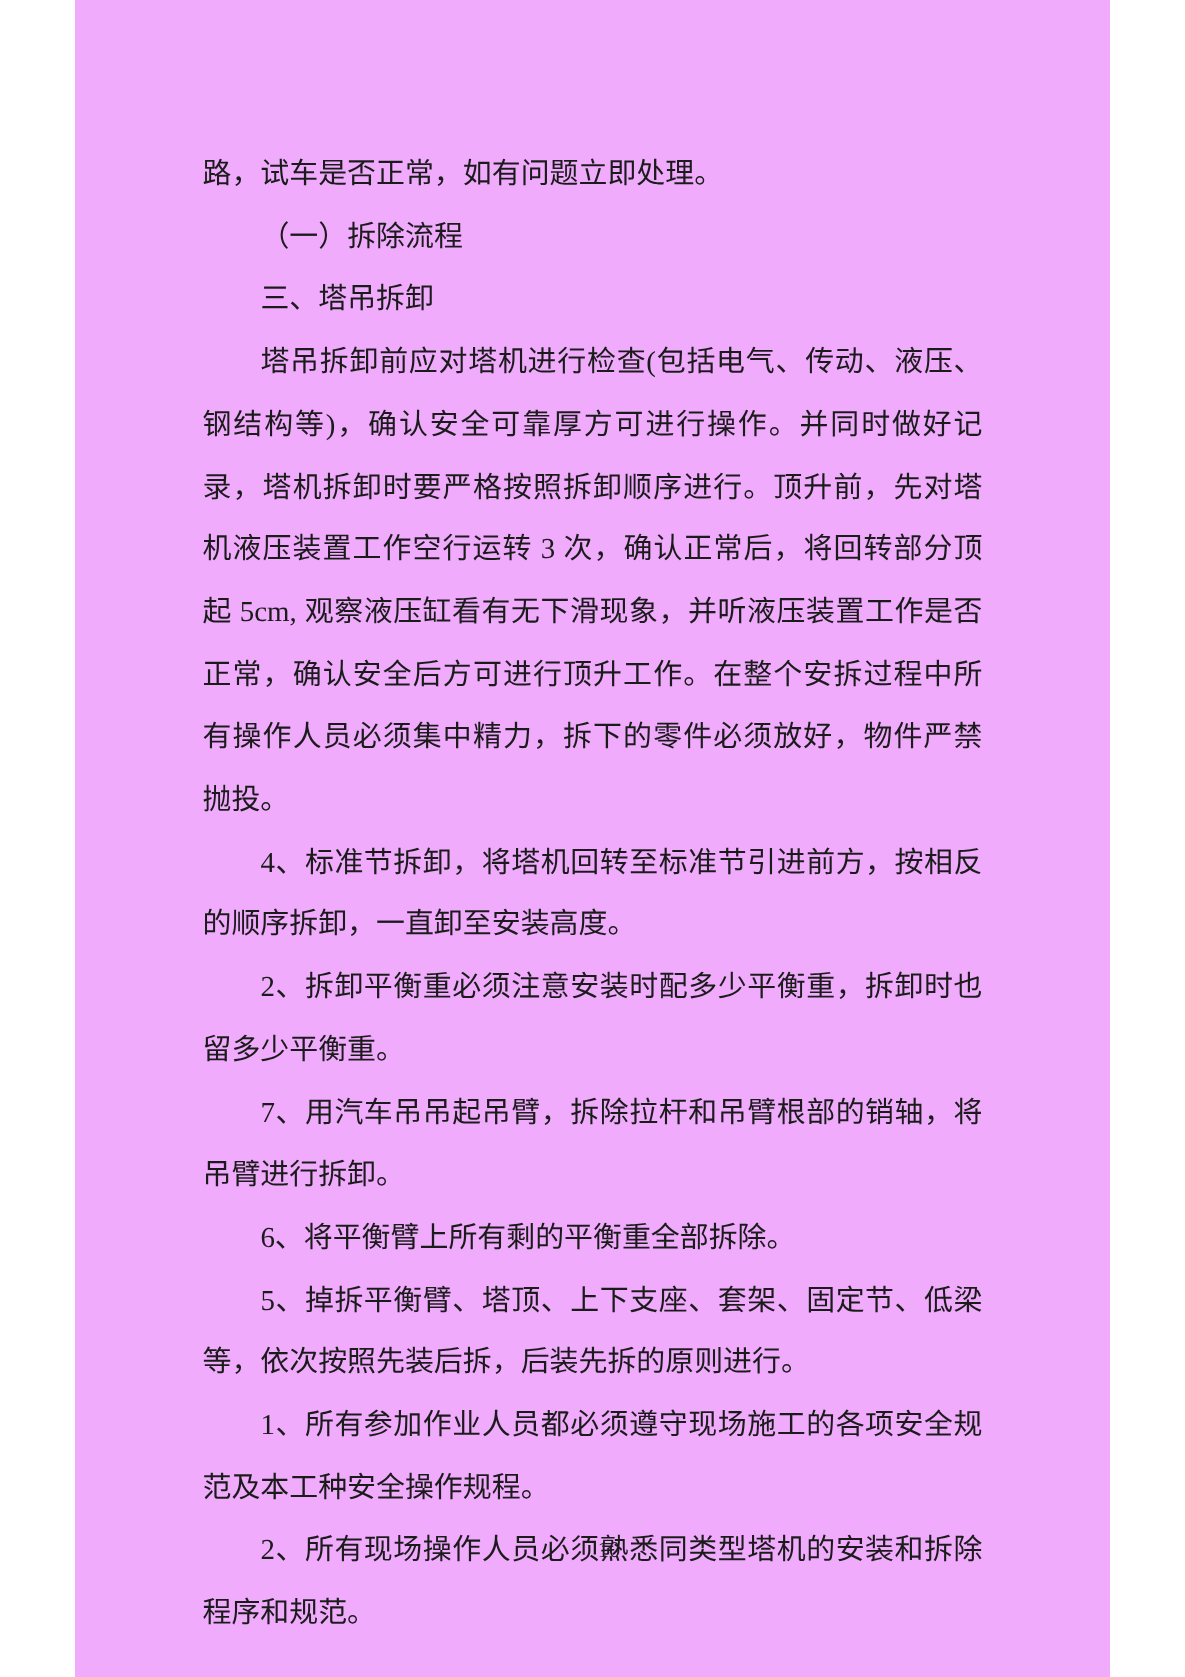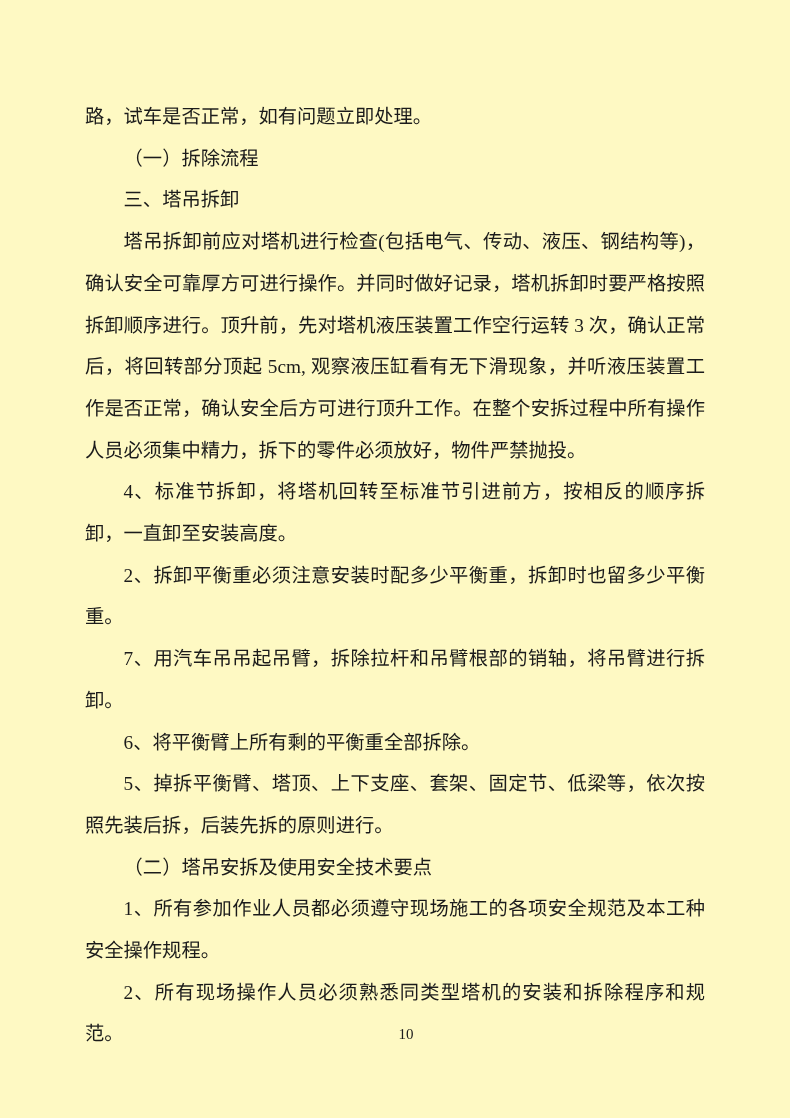--- a/index.html
+++ b/index.html
@@ -3,24 +3,24 @@
 <meta charset="utf-8">
 <title>Document Page</title>
 <style>
   html, body {
     margin: 0;
     padding: 0;
     background: #ffffff;
   }
   .page {
     position: relative;
-    width: 790px;
+    width: 690px;
     height: 1118px;
     margin: 0 auto;
-    background: #fef9c3;
+    background: #f0abfc;
     overflow: hidden;
     box-sizing: border-box;
   }
   .doc-body {
     position: absolute;
     top: 0;
     left: 0;
     right: 0;
     padding: 96px 85px 0 85px;
     font-family: "Liberation Serif", "DejaVu Serif", serif;
@@ -61,21 +61,20 @@
   <section class="doc-body">
     <p>路，试车是否正常，如有问题立即处理。</p>
     <p class="indent">（一）拆除流程</p>
     <p class="indent">三、塔吊拆卸</p>
     <p class="indent">塔吊拆卸前应对塔机进行检查(包括电气、传动、液压、钢结构等)，确认安全可靠厚方可进行操作。并同时做好记录，塔机拆卸时要严格按照拆卸顺序进行。顶升前，先对塔机液压装置工作空行运转 3 次，确认正常后，将回转部分顶起 5cm, 观察液压缸看有无下滑现象，并听液压装置工作是否正常，确认安全后方可进行顶升工作。在整个安拆过程中所有操作人员必须集中精力，拆下的零件必须放好，物件严禁抛投。</p>
     <p class="indent">4、标准节拆卸，将塔机回转至标准节引进前方，按相反的顺序拆卸，一直卸至安装高度。</p>
     <p class="indent">2、拆卸平衡重必须注意安装时配多少平衡重，拆卸时也留多少平衡重。</p>
     <p class="indent">7、用汽车吊吊起吊臂，拆除拉杆和吊臂根部的销轴，将吊臂进行拆卸。</p>
     <p class="indent">6、将平衡臂上所有剩的平衡重全部拆除。</p>
     <p class="indent">5、掉拆平衡臂、塔顶、上下支座、套架、固定节、低梁等，依次按照先装后拆，后装先拆的原则进行。</p>
-    <p class="indent">（二）塔吊安拆及使用安全技术要点</p>
     <p class="indent">1、所有参加作业人员都必须遵守现场施工的各项安全规范及本工种安全操作规程。</p>
     <p class="indent">2、所有现场操作人员必须熟悉同类型塔机的安装和拆除程序和规范。</p>
   </section>
 
   <footer class="page-footer">
     <span class="page-number">10</span>
   </footer>
 
 </div>
 

